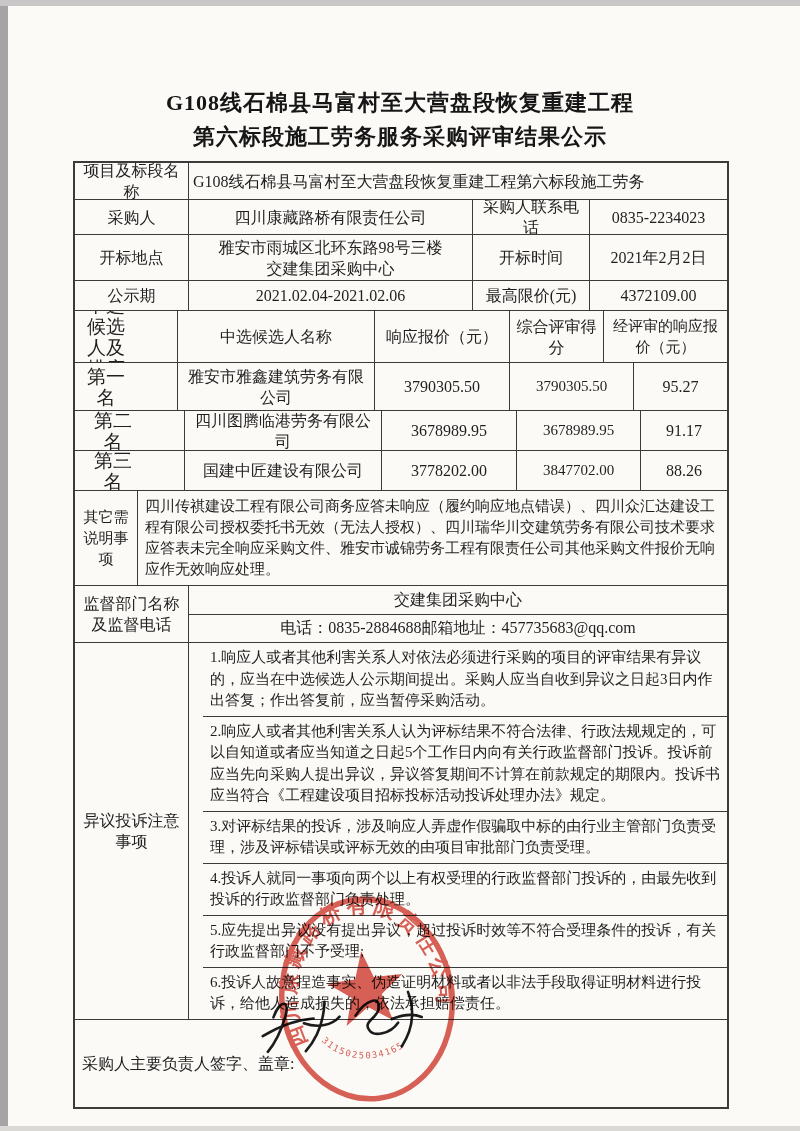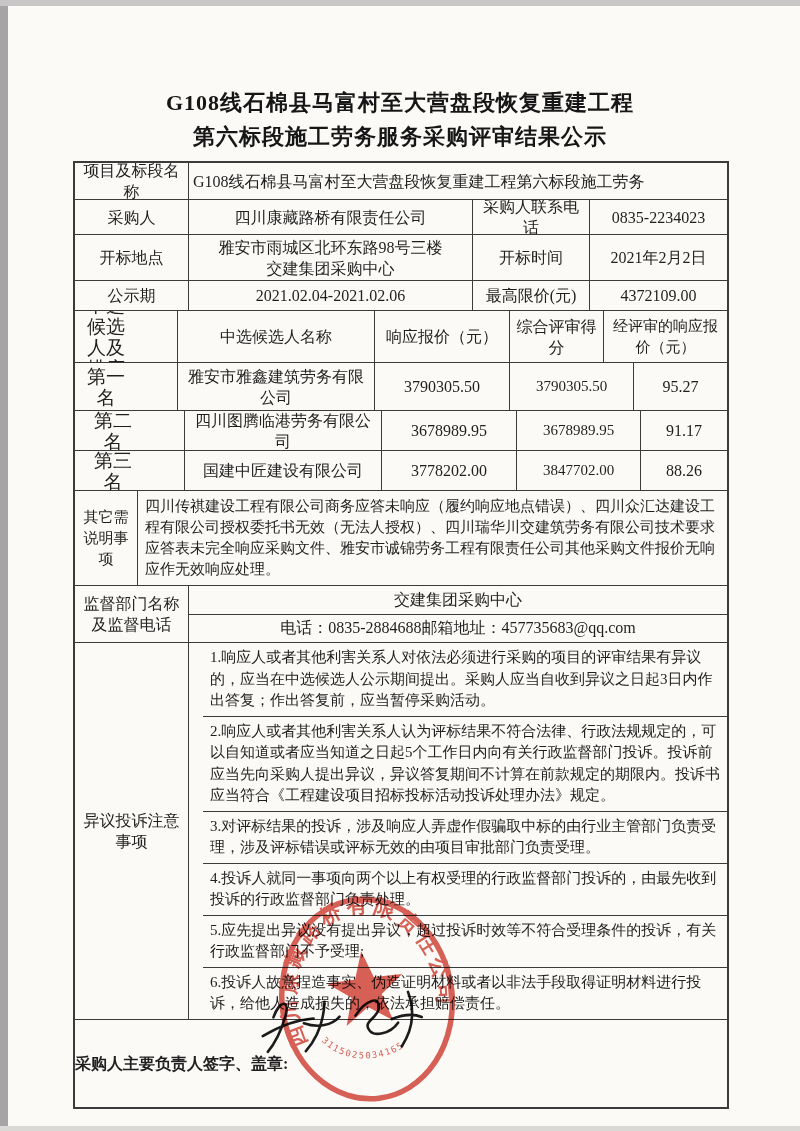--- a/index.html
+++ b/index.html
@@ -44,21 +44,21 @@
   .sup-cell  { height:28px; display:flex; align-items:center; justify-content:center; }
   .sup-cell + .sup-cell { border-top:1.6px solid #3b3b3b; }
 
   .obj-label { width:113px; }
   .obj-right { flex:1; display:flex; flex-direction:column;padding-left:14px; }
   .obj-item  { padding:4px 7px; font-size:15px; line-height:21.5px; text-align:left; }
   .obj-item + .obj-item { border-top:1.6px solid #3b3b3b; }
   .i1 { min-height:68px; } .i2 { min-height:90px; } .i3 { min-height:46px; }
   .i4 { min-height:46px; } .i5 { min-height:47px; } .i6 { min-height:50px; }
 
-  .sign-row { height:88px; align-items:center; font-size:16px;font-weight:bold; }
+  .sign-row { height:88px; align-items:center; padding-left:7px; font-size:16px; }
 
   .seal { position:absolute; left:276px; top:892px; width:182px; height:214px;
           mix-blend-mode:multiply; opacity:0.85; transform:rotate(-7deg); }
   .handsign { position:absolute; left:252px; top:982px; width:196px; height:82px;
               mix-blend-mode:multiply; }
 </style>
 </head>
 <body>
 
 <div class="sheet">

